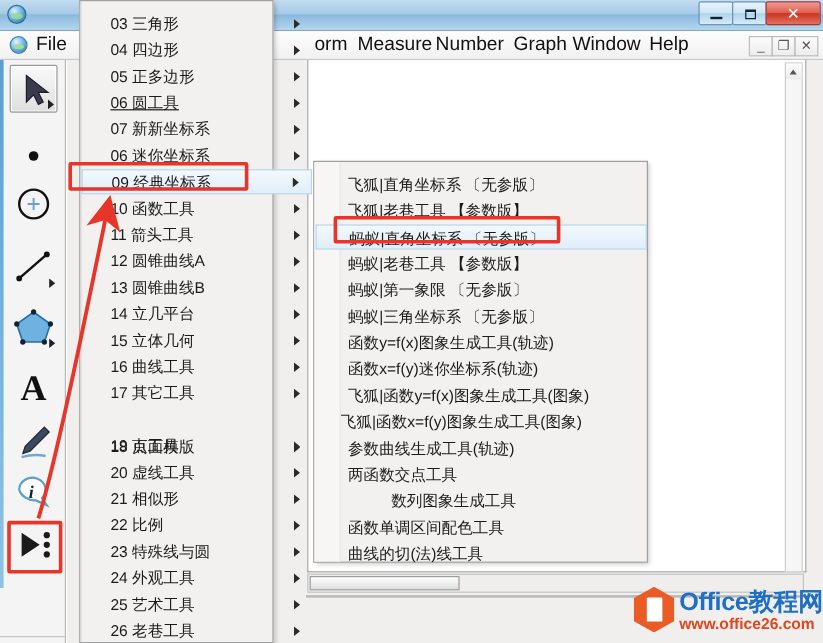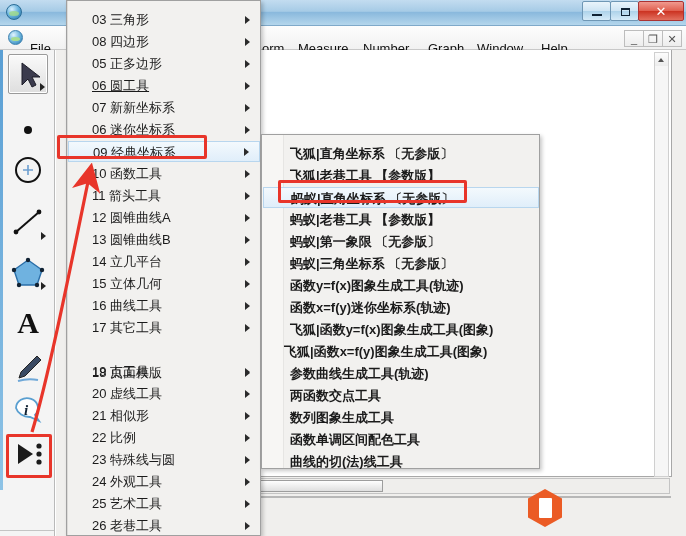--- a/index.html
+++ b/index.html
@@ -118,22 +118,22 @@
   .menubar-icon::after {
     content: "";
     position: absolute;
     left: 2px; top: 6px;
     width: 9px; height: 4px;
     border-radius: 50%;
     background: #a7dd92;
   }
   .menu-item-top {
     position: absolute;
-    top: 14px;
-    font-size: 13px;
+    top: 3px;
+    font-size: 16px;
     color: #111;
     white-space: nowrap;
     padding: 2px 4px;
     line-height: 14px;
   }
   .win-btns-inner {
     position: absolute;
     right: 4px; top: 4px;
     display: flex;
   }
@@ -269,21 +269,21 @@
   
   .menu-panel {
     position: absolute;
     background: #f2f1ef;
     border: 1px solid #a0a0a0;
     box-shadow: 2px 2px 4px rgba(0,0,0,.22);
     box-sizing: border-box;
   }
   #main-menu {
     left: 66px; top: 0px;
-    width: 195px; height: 536px;
+    width: 162px; height: 536px;
   }
   #main-menu .gutter {
     position: absolute;
     left: 0; top: 0;
     width: 1px; height: 100%;
     background: #dcdbd9;
   }
   #sub-menu {
     left: 261px; top: 134px;
     width: 279px; height: 335px;
@@ -301,21 +301,21 @@
     left: 1px;
     height: 21px;
     line-height: 21px;
     font-size: 13px;
     color: #1b1b1b;
     white-space: nowrap;
     box-sizing: border-box;
     font-family: "Liberation Sans", "DejaVu Sans", sans-serif;
   }
   #main-menu .mi { width: 192px; padding-left: 24px; }
-  #sub-menu .mi { width: 276px; padding-left: 27px; font-weight: bold; }
+  #sub-menu .mi { width: 276px; padding-left: 27px; }
   .mi.hl {
     background: linear-gradient(to bottom, #f3f9fd, #e0eefa);
     border: 1px solid #b8d6ee;
   }
   .mi .arrow {
     position: absolute;
     right: 10px; top: 50%;
     transform: translateY(-50%);
     width: 0; height: 0;
     border-left: 5px solid #2b2b2b;
@@ -508,21 +508,21 @@
         <circle cx="31" cy="28" r="2.6" fill="#1b1b1b"></circle>
       </svg>
     </div>
 
   </div>
 
   <div class="menu-panel" id="main-menu">
     <div class="gutter"></div>
     <div id="main-menu-items">
         <div class="mi" style="top: 8px;"><span>03 三角形</span><span class="arrow"></span></div>
-        <div class="mi" style="top: 30px;"><span>08 四边形</span><span class="arrow"></span></div>
+        <div class="mi" style="top: 30px;"><span>04 四边形</span><span class="arrow"></span></div>
         <div class="mi" style="top: 52px;"><span>05 正多边形</span><span class="arrow"></span></div>
         <div class="mi" style="top: 74px; text-decoration: underline;"><span>06 圆工具</span><span class="arrow"></span></div>
         <div class="mi" style="top: 96px;"><span>07 新新坐标系</span><span class="arrow"></span></div>
         <div class="mi" style="top: 118px;"><span>06 迷你坐标系</span><span class="arrow"></span></div>
         <div class="mi hl" style="top: 140px;"><span>09 经典坐标系</span><span class="arrow"></span></div>
         <div class="mi" style="top: 162px;"><span>10 函数工具</span><span class="arrow"></span></div>
         <div class="mi" style="top: 184px;"><span>11 箭头工具</span><span class="arrow"></span></div>
         <div class="mi" style="top: 206px;"><span>12 圆锥曲线A</span><span class="arrow"></span></div>
         <div class="mi" style="top: 228px;"><span>13 圆锥曲线B</span><span class="arrow"></span></div>
         <div class="mi" style="top: 250px;"><span>14 立几平台</span><span class="arrow"></span></div>
@@ -549,36 +549,40 @@
         <div class="mi hl" style="top: 52px;"><span>蚂蚁|直角坐标系 〔无参版〕</span></div>
         <div class="mi" style="top: 74px;"><span>蚂蚁|老巷工具 【参数版】</span></div>
         <div class="mi" style="top: 96px;"><span>蚂蚁|第一象限 〔无参版〕</span></div>
         <div class="mi" style="top: 118px;"><span>蚂蚁|三角坐标系 〔无参版〕</span></div>
         <div class="mi" style="top: 140px;"><span>函数y=f(x)图象生成工具(轨迹)</span></div>
         <div class="mi" style="top: 162px;"><span>函数x=f(y)迷你坐标系(轨迹)</span></div>
         <div class="mi" style="top: 184px;"><span>飞狐|函数y=f(x)图象生成工具(图象)</span></div>
         <div class="mi" style="top: 206px; padding-left: 21px;"><span>飞狐|函数x=f(y)图象生成工具(图象)</span></div>
         <div class="mi" style="top: 228px;"><span>参数曲线生成工具(轨迹)</span></div>
         <div class="mi" style="top: 250px;"><span>两函数交点工具</span></div>
-        <div class="mi" style="top: 272px;"><span>数列图象生成工具</span></div>
+        <div class="mi" style="top: 272px; margin-left: 36px;"><span>数列图象生成工具</span></div>
         <div class="mi" style="top: 294px;"><span>函数单调区间配色工具</span></div>
         <div class="mi" style="top: 316px;"><span>曲线的切(法)线工具</span></div>
       </div>
   </div>
 
   <div class="redbox" id="redbox-main"></div>
   <div class="redbox" id="redbox-sub"></div>
   <div class="redbox" id="redbox-tool"></div>
 
   <svg class="arrow-svg">
     <defs>
       <marker id="rhead" markerWidth="9" markerHeight="9" refX="6" refY="4.5" orient="auto">
         <path d="M0,0 L9,4.5 L0,9 L2.4,4.5 Z" fill="#e8352a"></path>
       </marker>
     </defs>
     <path d="M32,432 C48,380 72,260 90,172" stroke="#e8352a" stroke-width="3.2" fill="none" marker-end="url(#rhead)"></path>
   </svg>
 
   <div class="watermark">
     <div class="wm-hex"></div>
+    <div class="wm-txt">
+      <div class="wm-line1">Office教程网</div>
+      <div class="wm-line2">www.office26.com</div>
+    </div>
   </div>
 
 </div>
 
 </body></html>

